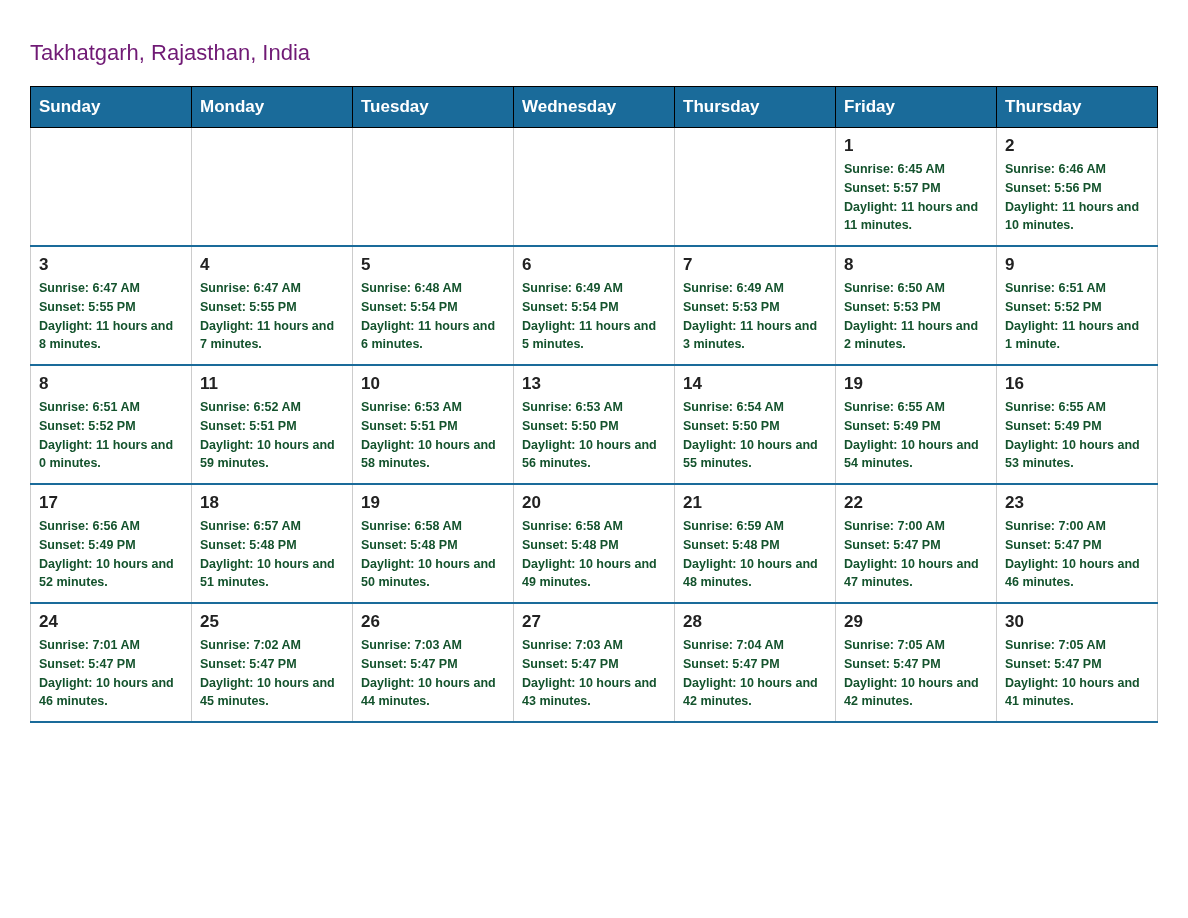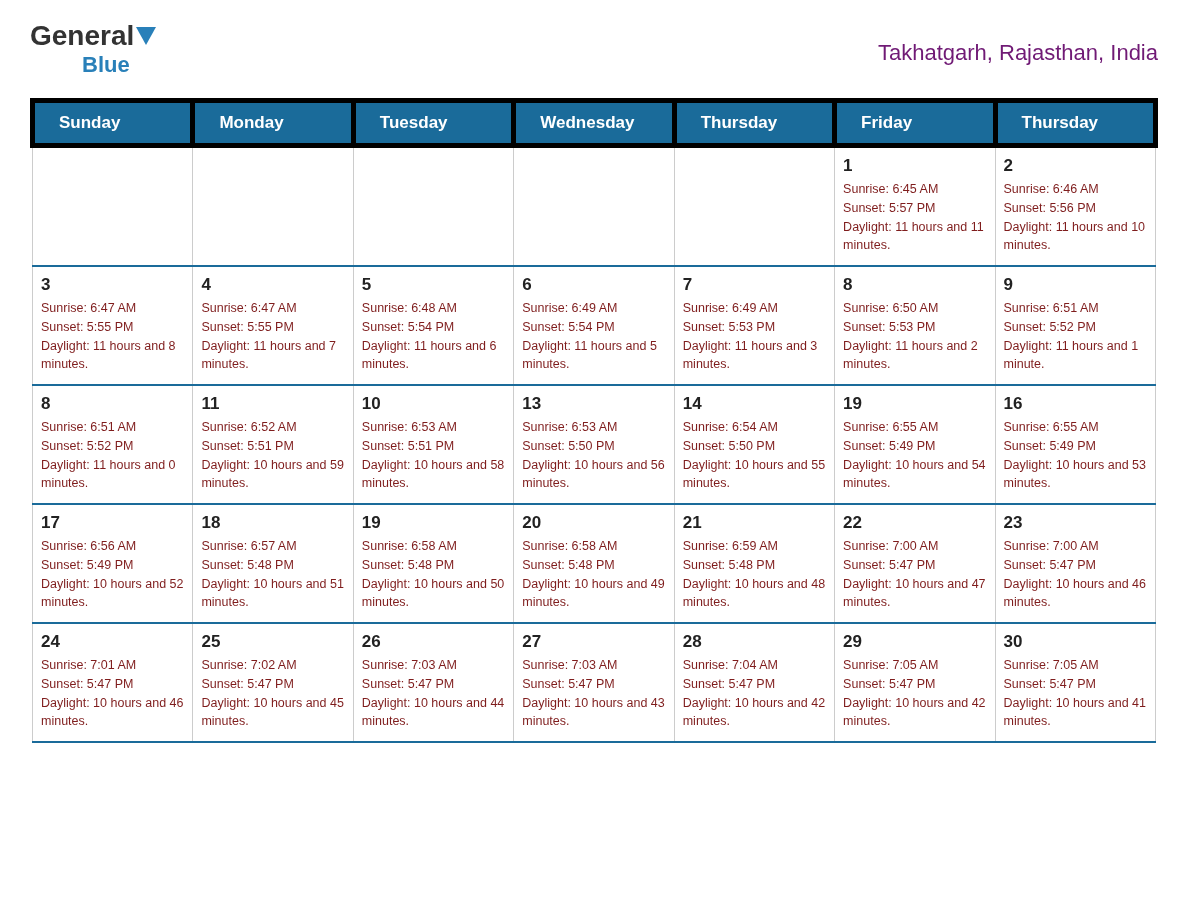--- a/index.html
+++ b/index.html
@@ -42,58 +42,52 @@
     .title-block { text-align: right; }
     .title-month { font-size: 52px; font-weight: bold; color: #222; line-height: 1.1; }
     .title-location { font-size: 22px; color: #701a75; margin-top: 20px; }
 
     .calendar { width: 100%; border-collapse: collapse; }
     .calendar thead th {
       background: #1a6b9a;
       color: #fff;
       font-size: 17px;
       font-weight: bold;
-      padding: 10px 24px;
+      padding: 10px 8px;
       text-align: left;
-      border: 5px solid #000000;
+      border: 1px solid #000000;
     }
     .calendar tbody tr { border-bottom: 2px solid #1a6b9a; }
     .calendar tbody td {
       vertical-align: top;
       padding: 8px 8px 10px 8px;
       border-right: 1px solid #ccc;
       border-left: 1px solid #ccc;
       width: 14.28%;
       min-height: 100px;
       background: #fff;
     }
     .cell-date {
       font-size: 17px;
       font-weight: bold;
       color: #222;
       margin-bottom: 4px;
     }
     .cell-info {
       font-size: 12.5px;
-      color: #7f1d1d;
+      color: #14532d;
       line-height: 1.5;
+      font-weight: bold;
     }
     .empty-cell { background: #f9f9f9; }
   </style>
 </head>
 <body>
 
 <div class="header">
-  <div class="logo">
-    <div class="logo-text">
-      <span class="logo-general">General</span>
-      <span class="logo-triangle"></span>
-    </div>
-    <div class="logo-blue-sub">Blue</div>
-  </div>
   <div class="title-block">
     <div class="title-location">Takhatgarh, Rajasthan, India</div>
   </div>
 </div>
 
 <table class="calendar">
   <thead>
     <tr>
       <th>Sunday</th>
       <th>Monday</th>

